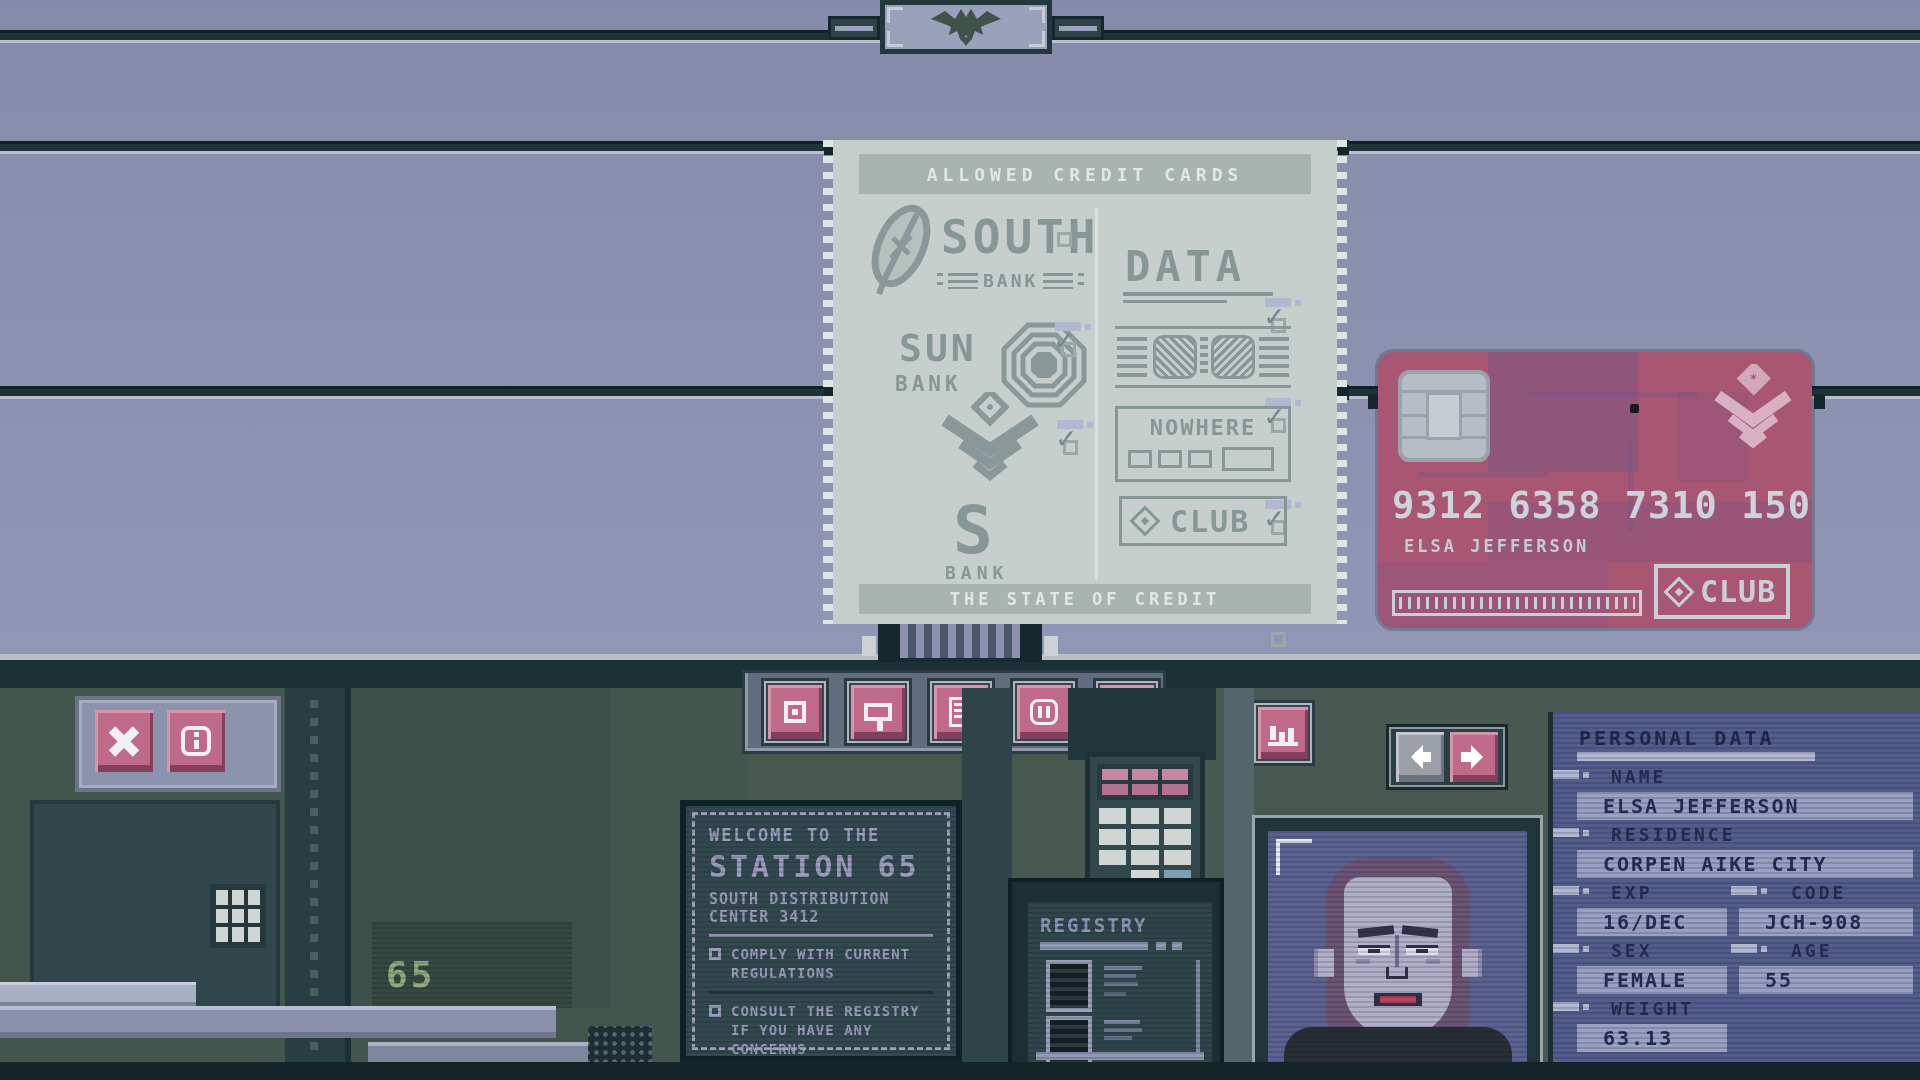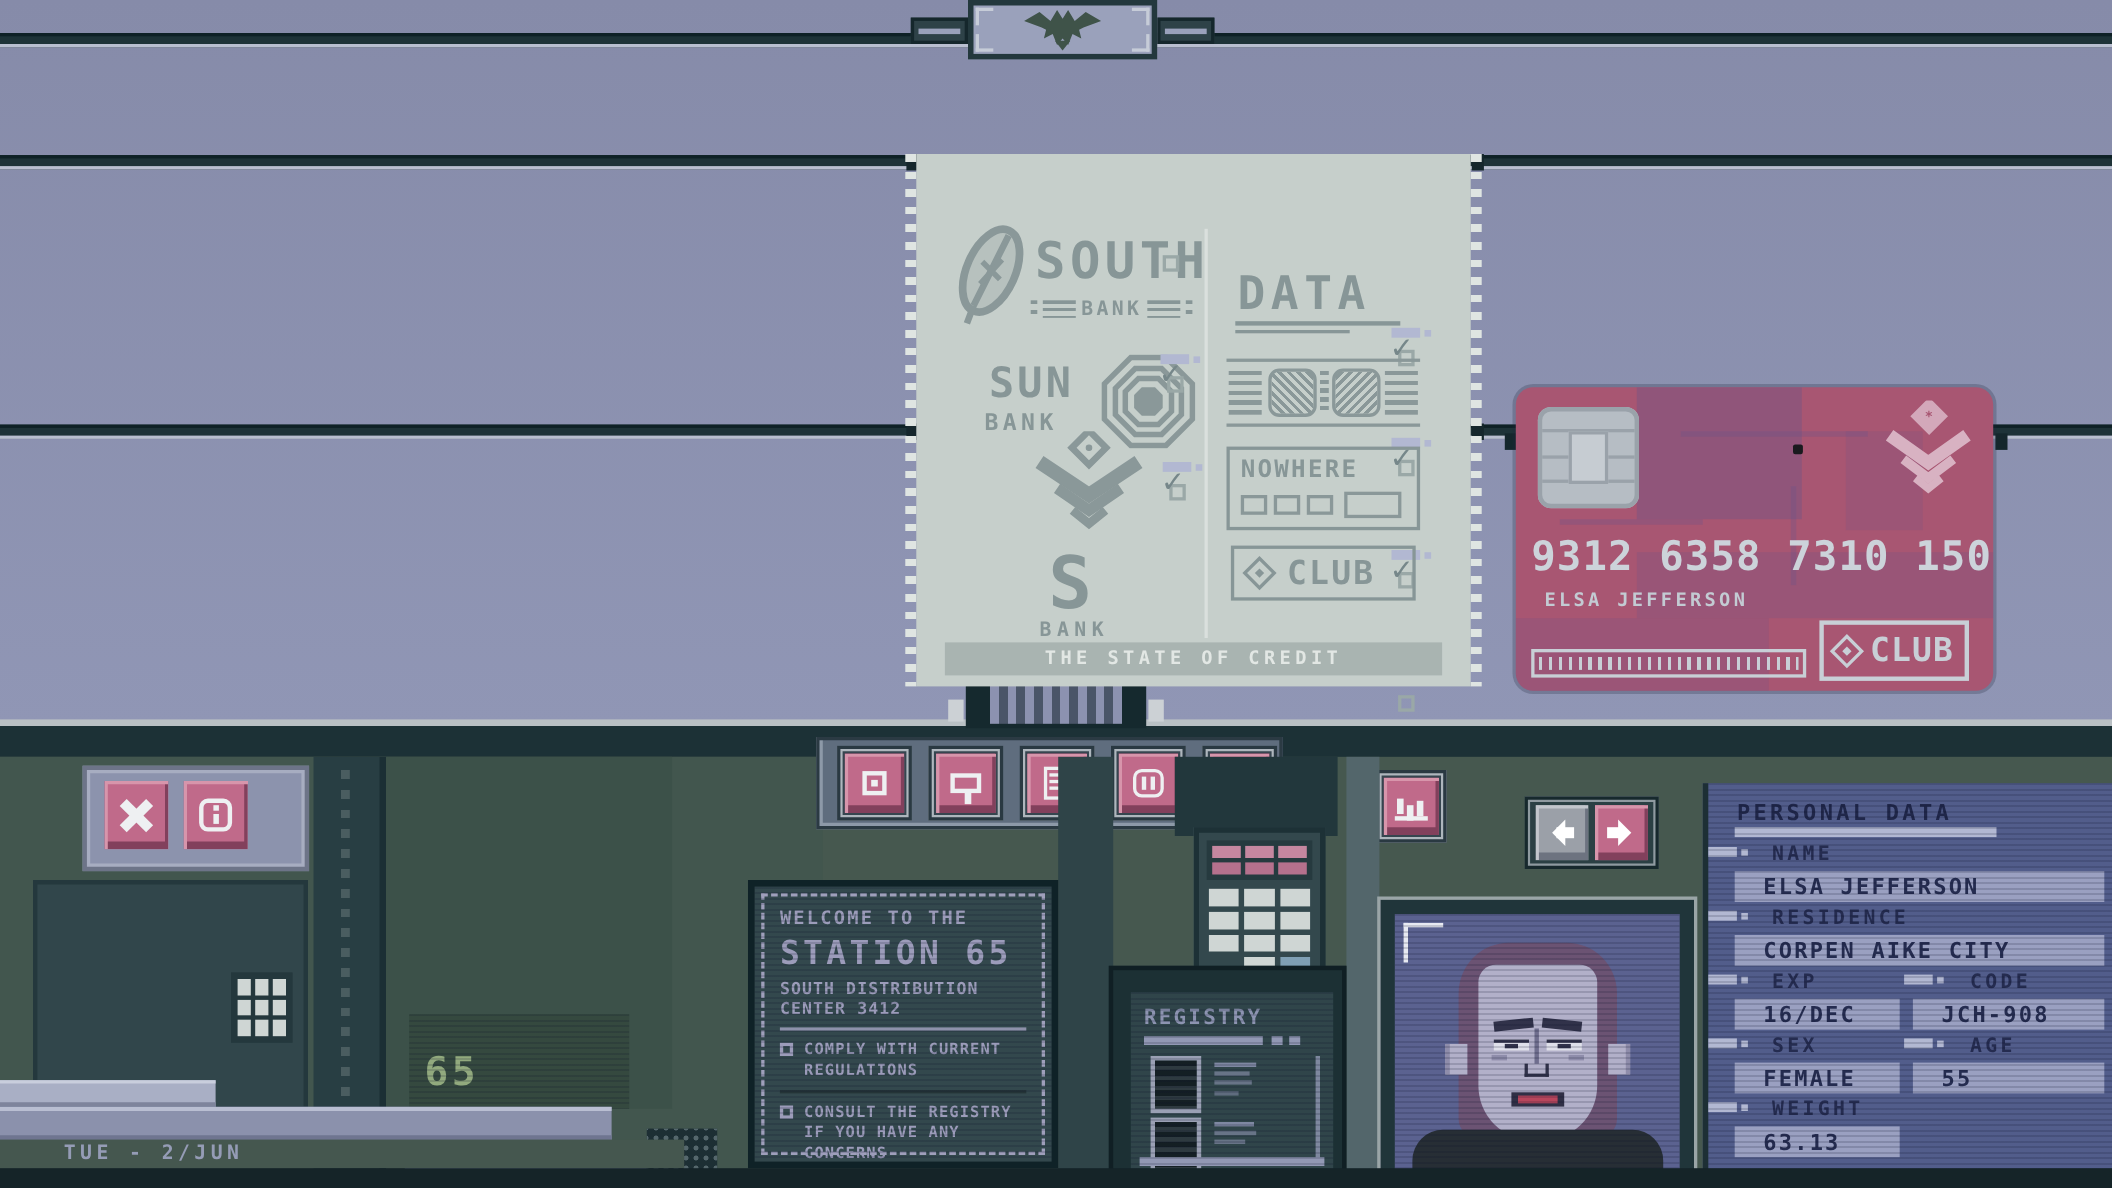--- a/index.html
+++ b/index.html
@@ -170,20 +170,21 @@
     <span class="corner" style="right:2px;bottom:2px;border-left:none;border-top:none"></span>
     <svg width="86" height="40" viewBox="0 0 86 40" style="position:absolute;left:38px;top:2px">
       <path fill="#3f5349" d="M8 12 L22 4 L32 12 L38 2 L43 10 L48 2 L54 12 L64 4 L78 12 L62 18 L58 20 L60 28 L52 24 L48 34 L43 28 L38 34 L34 24 L26 28 L28 20 L24 18 Z"></path>
       <path fill="#3f5349" d="M36 30 L50 30 L43 39 Z"></path>
     </svg>
   </div>
 
   <div class="abs perf" style="left:823px"></div>
   <div class="abs perf" style="left:1337px"></div>
   <div class="abs poster">
+    <div class="bar" style="top:14px">ALLOWED CREDIT CARDS</div>
     <div class="fold"></div>
 
     <svg width="66" height="104" viewBox="0 0 66 104" style="position:absolute;left:32px;top:62px">
       <g fill="none" stroke="#8a9899">
         <ellipse cx="36" cy="44" rx="22" ry="40" transform="rotate(24 36 44)" fill="#8a9899" opacity=".25"></ellipse>
         <ellipse cx="36" cy="44" rx="22" ry="40" transform="rotate(24 36 44)" stroke-width="7"></ellipse>
         <path d="M52 12 L20 76 M14 92 L20 76" stroke-width="6"></path>
         <path d="M28 36 L44 52 M26 56 L46 34" stroke-width="5"></path>
       </g>
     </svg>
@@ -245,21 +246,21 @@
       <div class="abs" style="left:38px;top:6px;width:44px;height:44px;border:3px solid #8a9899;border-radius:10px;background:repeating-linear-gradient(45deg,#8a9899 0 3px,transparent 3px 6px)"></div>
       <div class="abs" style="left:96px;top:6px;width:44px;height:44px;border:3px solid #8a9899;border-radius:10px;background:repeating-linear-gradient(-45deg,#8a9899 0 3px,transparent 3px 6px)"></div>
       <div class="abs" style="left:85px;top:8px;width:8px;height:40px;background:repeating-linear-gradient(to bottom,#8a9899 0 4px,transparent 4px 8px)"></div>
     </div>
     <div class="abs chk" style="left:436px;top:182px">
         <span class="box"></span>
         <span class="tick">✓</span>
       </div>
 
     <div class="abs obox" style="left:282px;top:266px;width:176px;height:76px;padding:6px 10px">
-      <div style="font-size:22px;letter-spacing:2px;text-align:left">NOWHERE</div>
+      <div style="font-size:22px;letter-spacing:2px;text-align:center">NOWHERE</div>
       <div style="display:flex;gap:6px;margin-top:7px;align-items:center">
         <span style="width:24px;height:18px;border:3px solid #8a9899"></span>
         <span style="width:24px;height:18px;border:3px solid #8a9899"></span>
         <span style="width:24px;height:18px;border:3px solid #8a9899"></span>
         <span style="width:52px;height:24px;border:3px solid #8a9899;margin-left:4px"></span>
       </div>
     </div>
     <div class="abs chk" style="left:436px;top:262px">
         <span class="box"></span>
         <span class="tick">✓</span>
@@ -354,23 +355,20 @@
   </div>
   <div class="abs" style="left:0;top:982px;width:196px;height:26px;background:#a9afc5;
        box-shadow:inset 0 -6px 0 #7e849c;border-top:3px solid #c9cedd"></div>
   <div class="abs" style="left:0;top:1006px;width:556px;height:32px;background:#8b91ac;
        box-shadow:inset 0 4px 0 #b9bed2, inset 0 -6px 0 #6f7590"></div>
   <div class="abs" style="left:368px;top:1042px;width:272px;height:28px;background:#7f86a0;
        box-shadow:inset 0 4px 0 #aab0c6"></div>
   <div class="abs" style="left:588px;top:1026px;width:64px;height:46px;background:#1d2f34;
        background-image:radial-gradient(#55676c 2px,transparent 2.5px);background-size:9px 9px;background-position:4px 4px"></div>
 
-  <div class="abs datebar">
-    <span class="date">TUE - 2/JUN</span>
-  </div>
 
   <div class="abs" style="left:742px;top:670px;width:424px;height:84px;background:#5f6d7e;
        box-shadow:inset 0 0 0 3px #2b3a43, inset 6px -6px 0 #8d99a8"></div>
   <div class="pframe" style="left:761px;top:678px;width:68px;height:68px"></div>
   <div class="pbtn" style="left:768px;top:685px;width:54px;height:54px">
       <span class="i-stamp"></span>
     </div>
   <div class="pframe" style="left:844px;top:678px;width:68px;height:68px"></div>
   <div class="pbtn" style="left:851px;top:685px;width:54px;height:54px">
       <span class="i-sign"></span>

